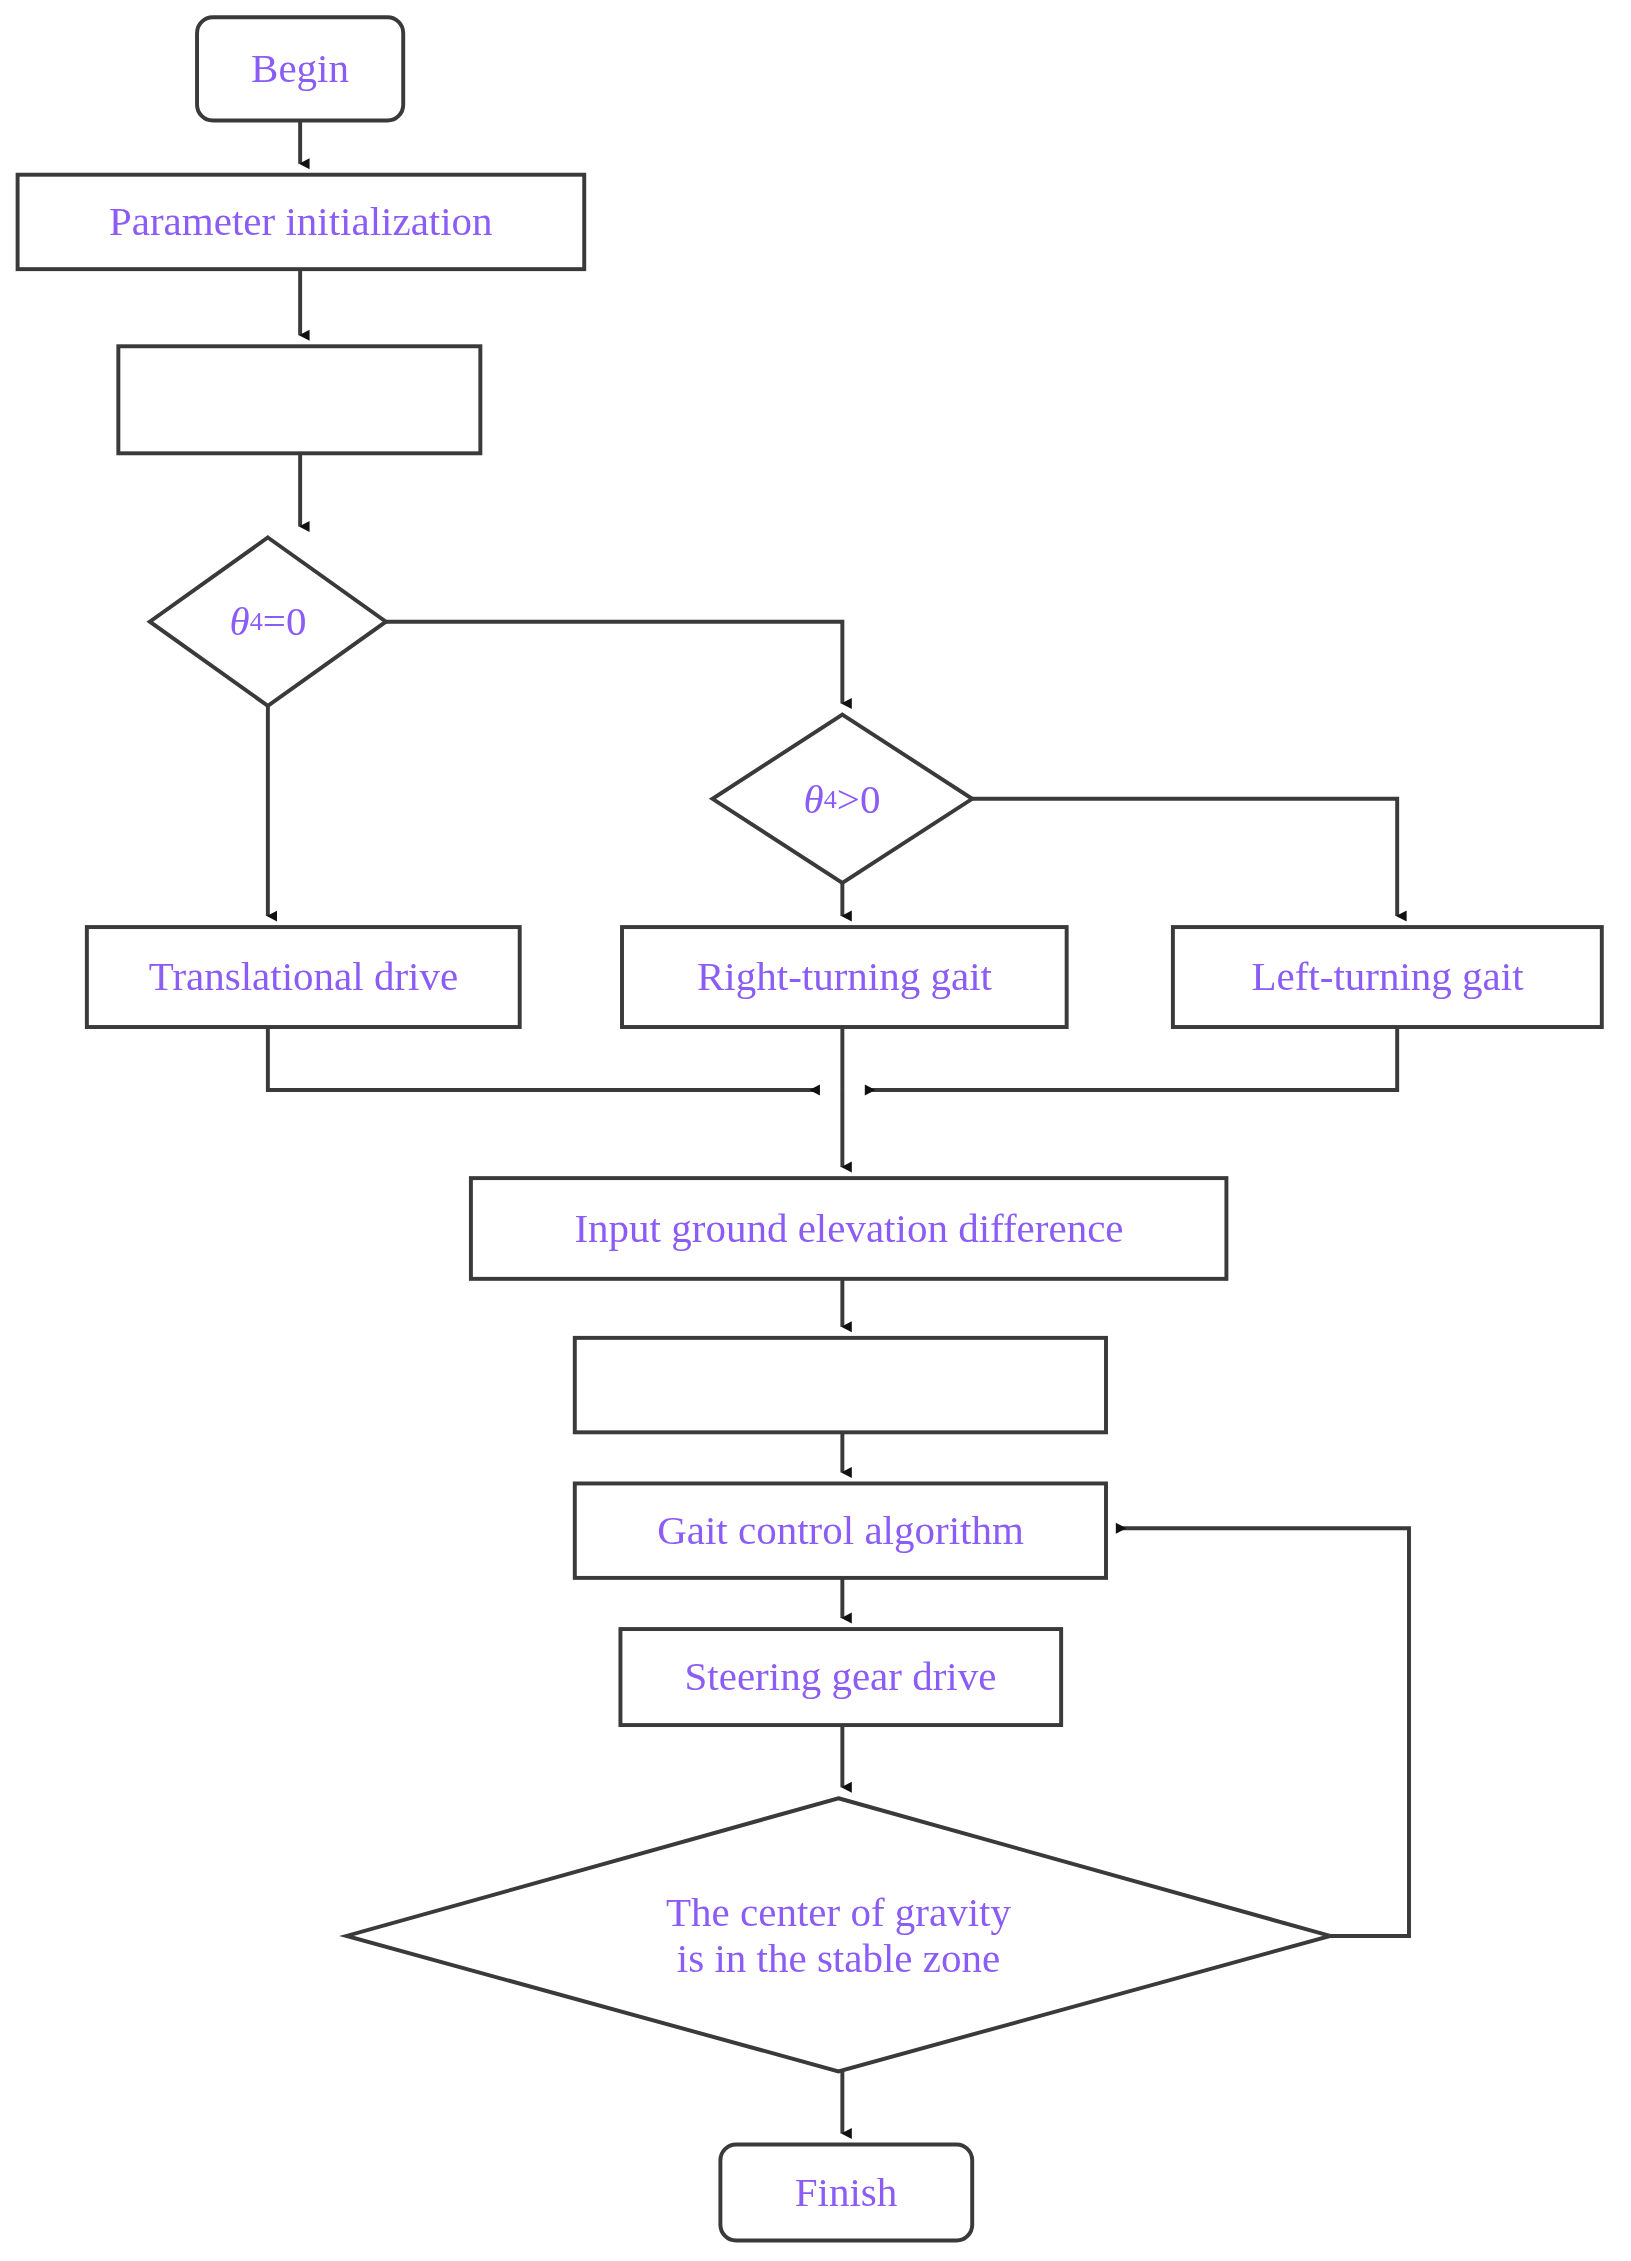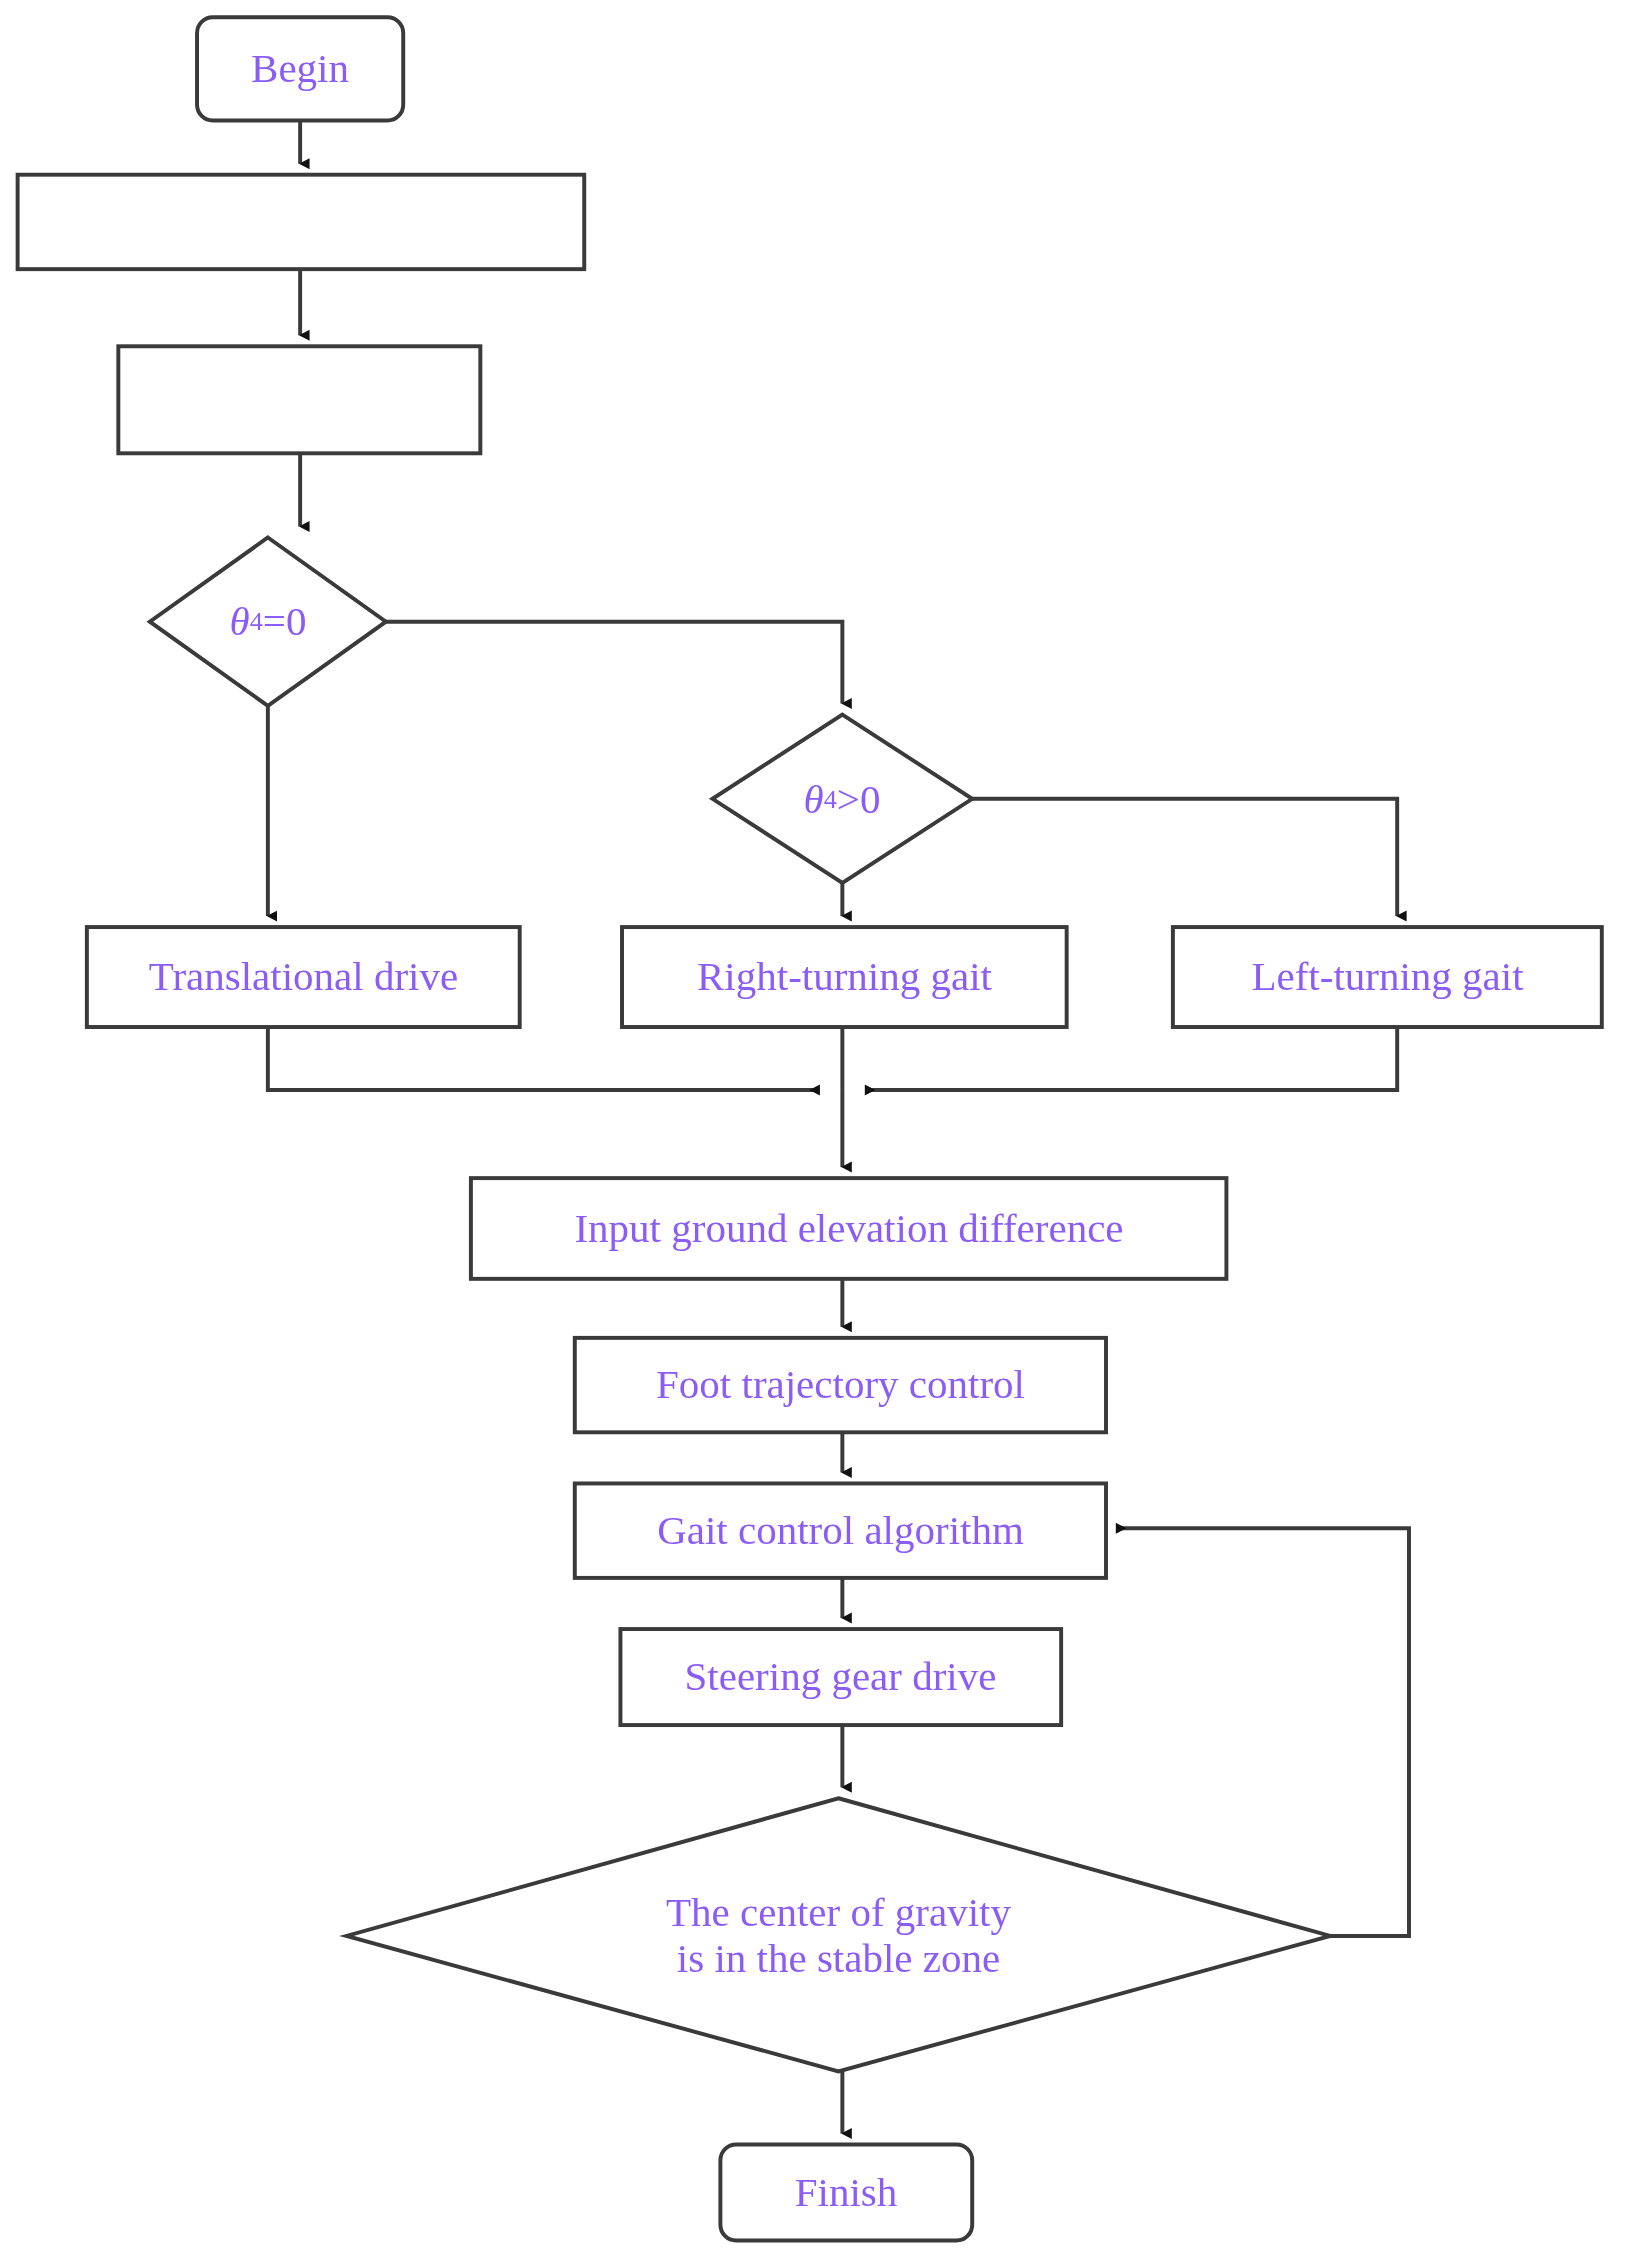--- a/index.html
+++ b/index.html
@@ -124,39 +124,39 @@
       <line x1="1070" y1="2192" x2="1070" y2="2271" marker-end="url(#arrow-down)"></line>
 
       <line x1="1070" y1="2632" x2="1070" y2="2711" marker-end="url(#arrow-down)"></line>
 
       <path d="M1690,2460 L1790,2460 L1790,1942 L1419,1942" marker-end="url(#arrow-left)"></path>
     </g>
   </svg>
 
   <div class="node-label lbl-terminal" style="left:197px; top:17.3px; width:206px; height:103px;">Begin</div>
 
+  <div class="node-label lbl-process" style="left:17.3px; top:175px; width:567px; height:94px;">Parameter initialization</div>
 
 
   <div class="node-label lbl-decision" style="left:150px; top:582px; width:236px; height:79px;">
     <span class="ital">θ</span><span class="sub">4</span><span>=0</span>
   </div>
 
   <div class="node-label lbl-decision" style="left:724px; top:760px; width:236px; height:79px;">
     <span class="ital">θ</span><span class="sub">4</span><span>&gt;0</span>
   </div>
 
   <div class="node-label lbl-process" style="left:87px; top:927px; width:433px; height:100px;">Translational drive</div>
 
   <div class="node-label lbl-process" style="left:622px; top:927px; width:445px; height:100px;">Right-turning gait</div>
 
   <div class="node-label lbl-process" style="left:1173px; top:927px; width:429px; height:100px;">Left-turning gait</div>
 
   <div class="node-label lbl-process" style="left:471px; top:1178px; width:756px; height:101px;">Input ground elevation difference</div>
 
-  <div class="node-label lbl-process" style="left:575px; top:1338px; width:531px; height:94px;">Foot trajectory control</div>
 
   <div class="node-label lbl-process" style="left:575px; top:1484px; width:531px; height:94px;">Gait control algorithm</div>
 
   <div class="node-label lbl-process" style="left:620px; top:1629px; width:441px; height:96px;">Steering gear drive</div>
 
   <div class="node-label lbl-decision-big" style="left:504px; top:1857px; width:669px; height:157px; flex-direction:column;">
     <span>The center of gravity</span>
     <span>is in the stable zone</span>
   </div>
 

